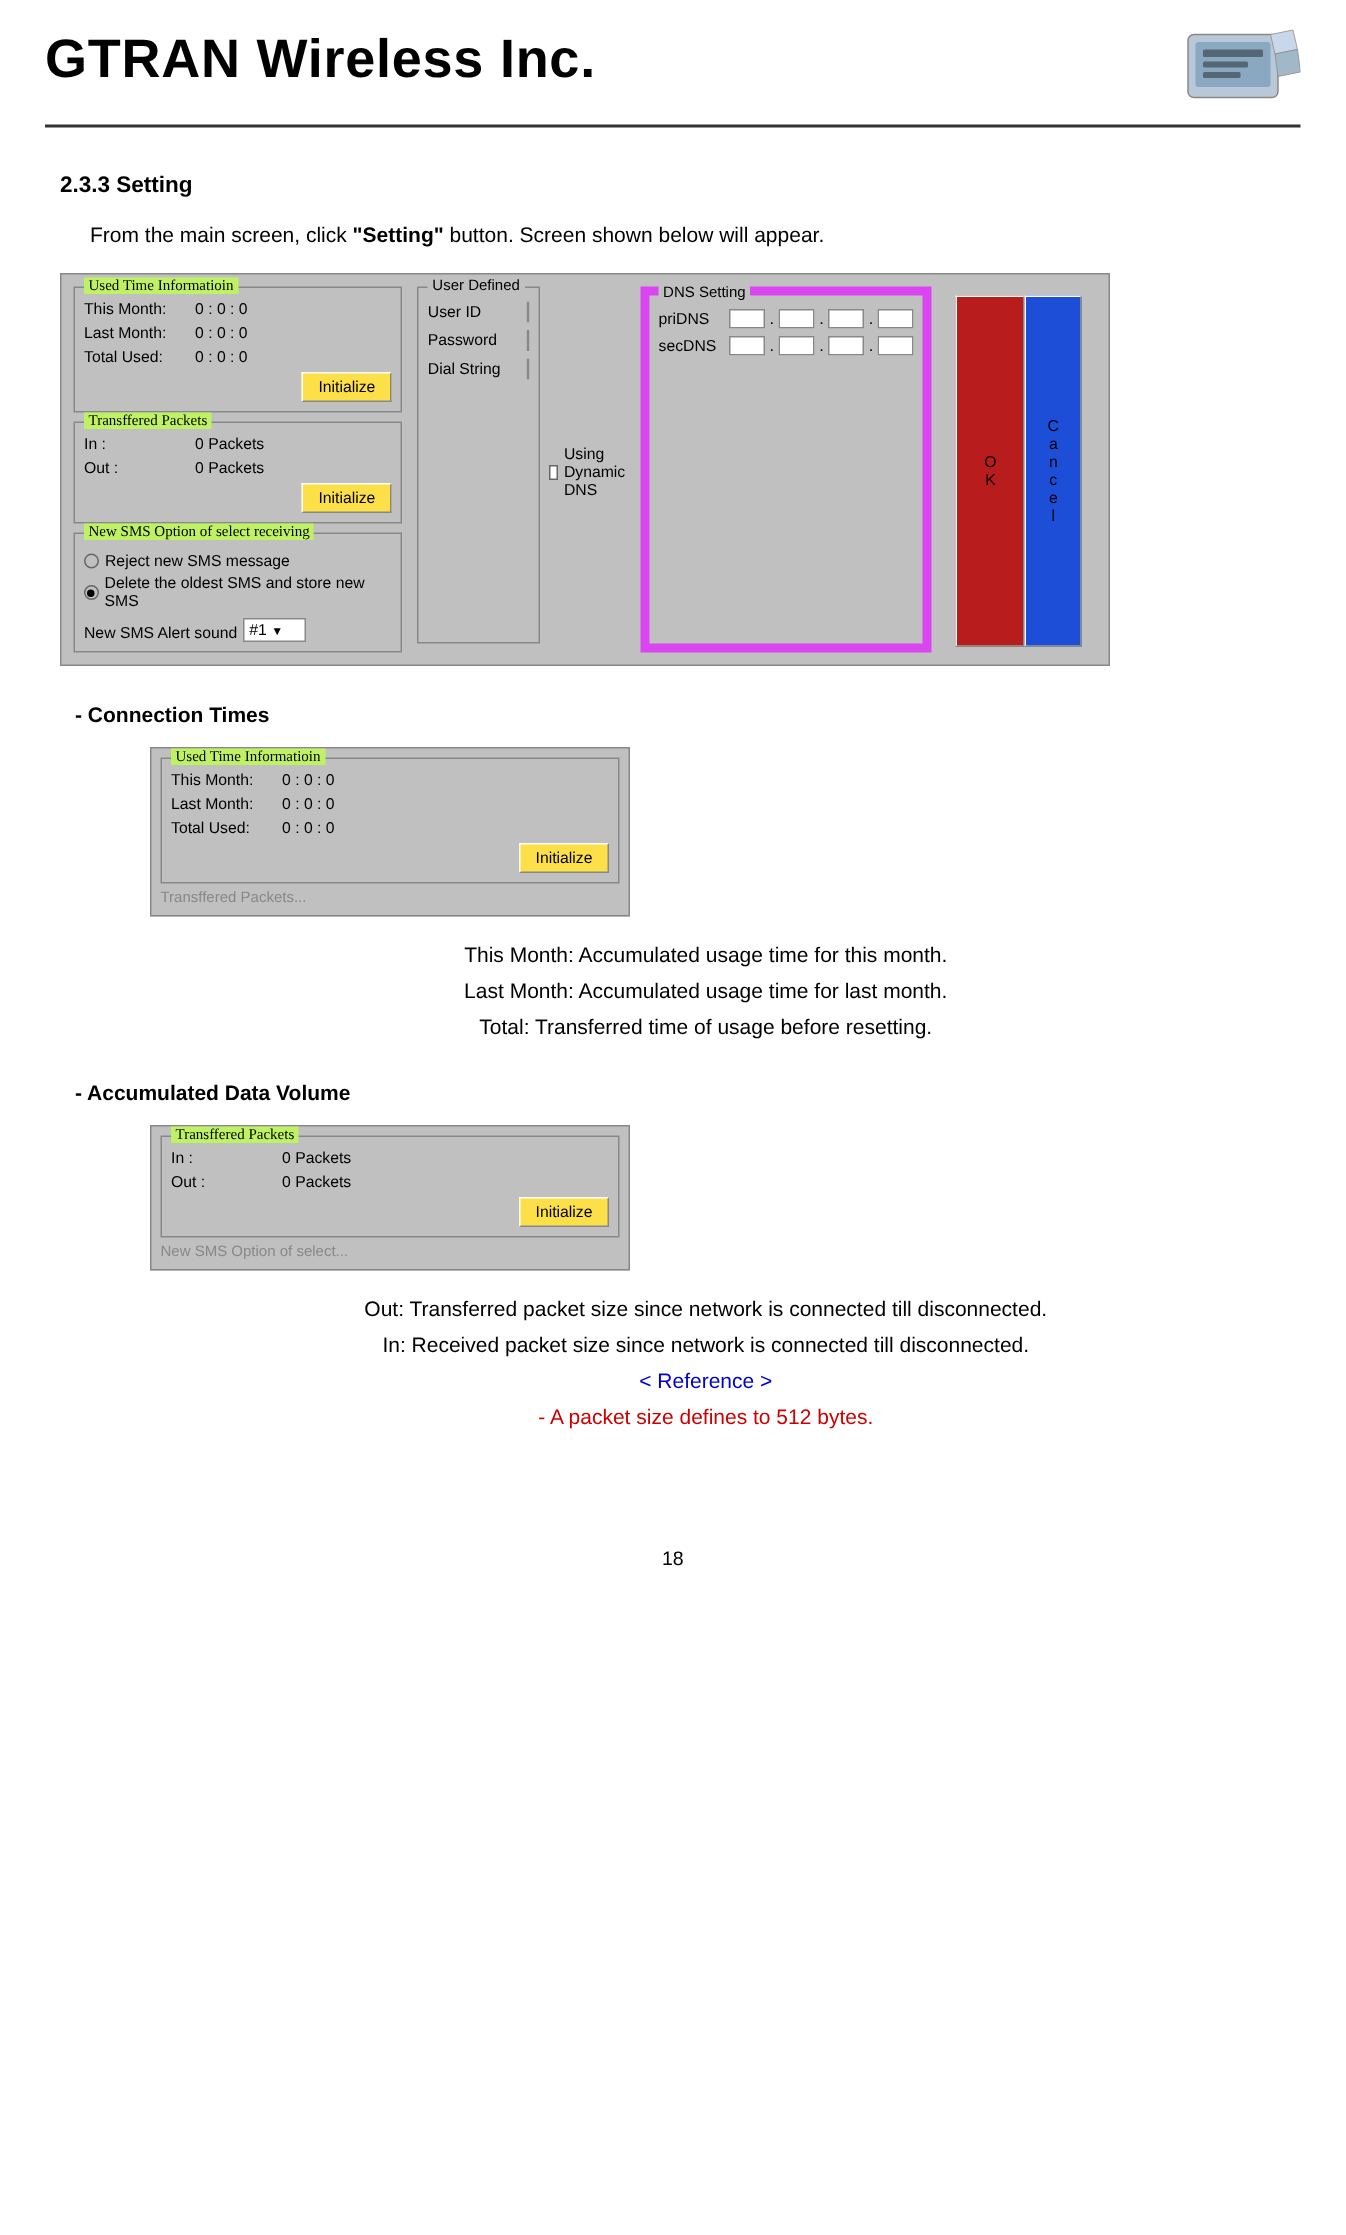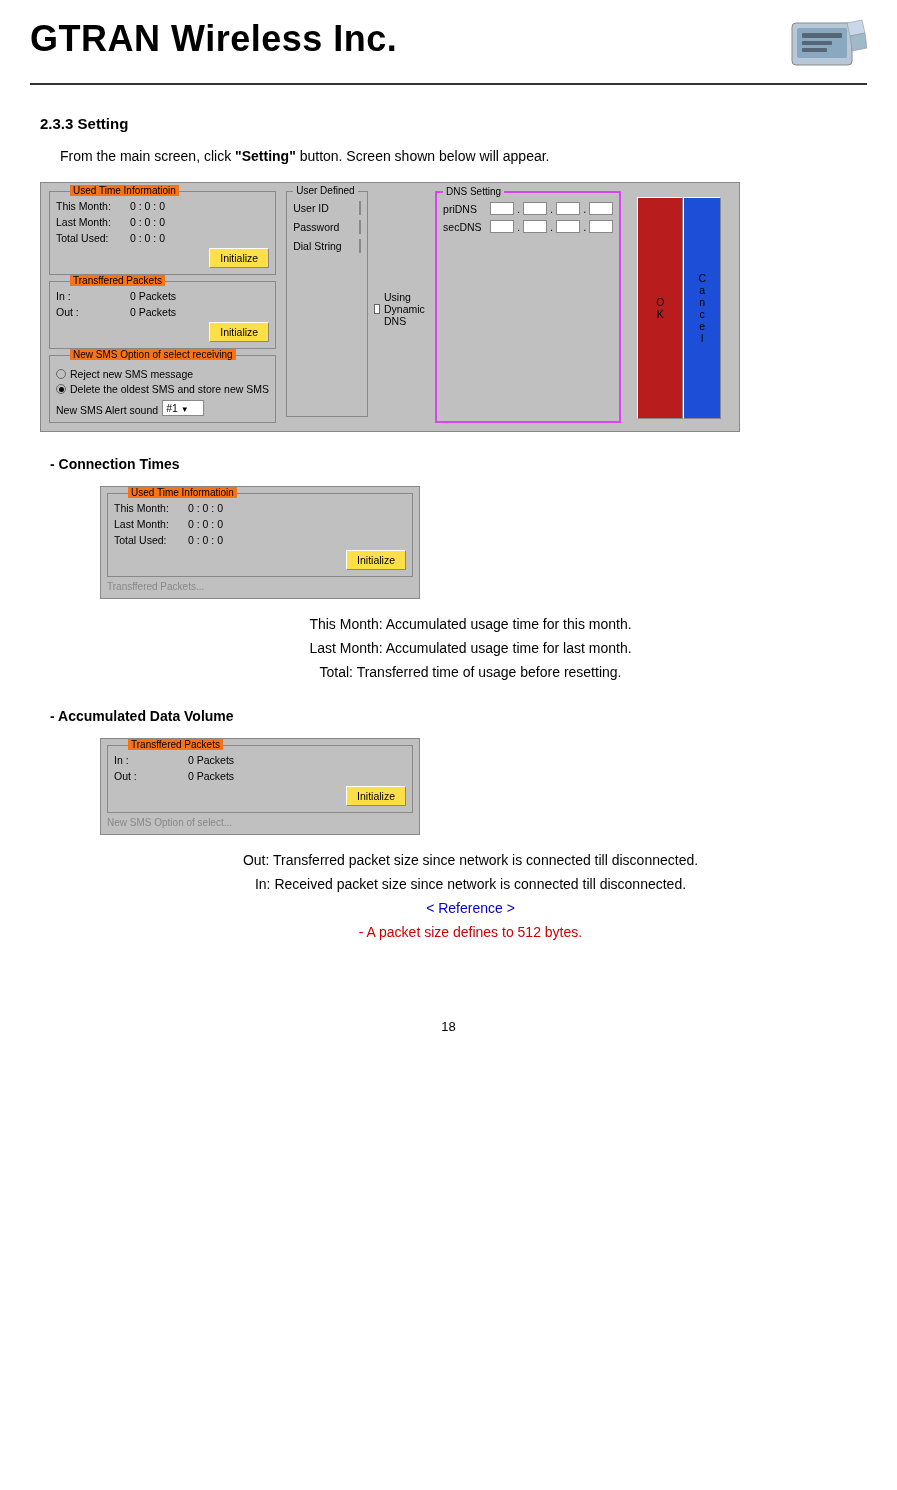--- a/index.html
+++ b/index.html
@@ -75,25 +75,26 @@
 
     .group-box {
       border: 1px solid #888;
       padding: 4px 6px 6px 6px;
       position: relative;
       background: #c0c0c0;
     }
     .group-box-title {
       position: absolute;
       top: -7px;
-      left: 20px;
-      background: #f97316;
+      left: 6px;
+      background: #bef264;
       padding: 0 3px;
       font-size: 10px;
       font-weight: normal;
+      font-family: Liberation Serif, serif;
     }
 
     .dialog-row {
       display: flex;
       align-items: center;
       gap: 4px;
       margin-top: 4px;
       font-size: 10.5px;
     }
     .dialog-label {
@@ -204,21 +205,21 @@
       width: 62px;
     }
     .field-input {
       flex: 1;
       height: 14px;
       background: #fff;
       border: 1px solid #888;
     }
 
     .dns-group {
-      border: 2px solid #d946ef;
+      border: 6px solid #d946ef;
       padding: 4px 6px 6px 6px;
       position: relative;
       background: #c0c0c0;
     }
     .dns-title {
       position: absolute;
       top: -7px;
       left: 6px;
       background: #c0c0c0;
       padding: 0 3px;

